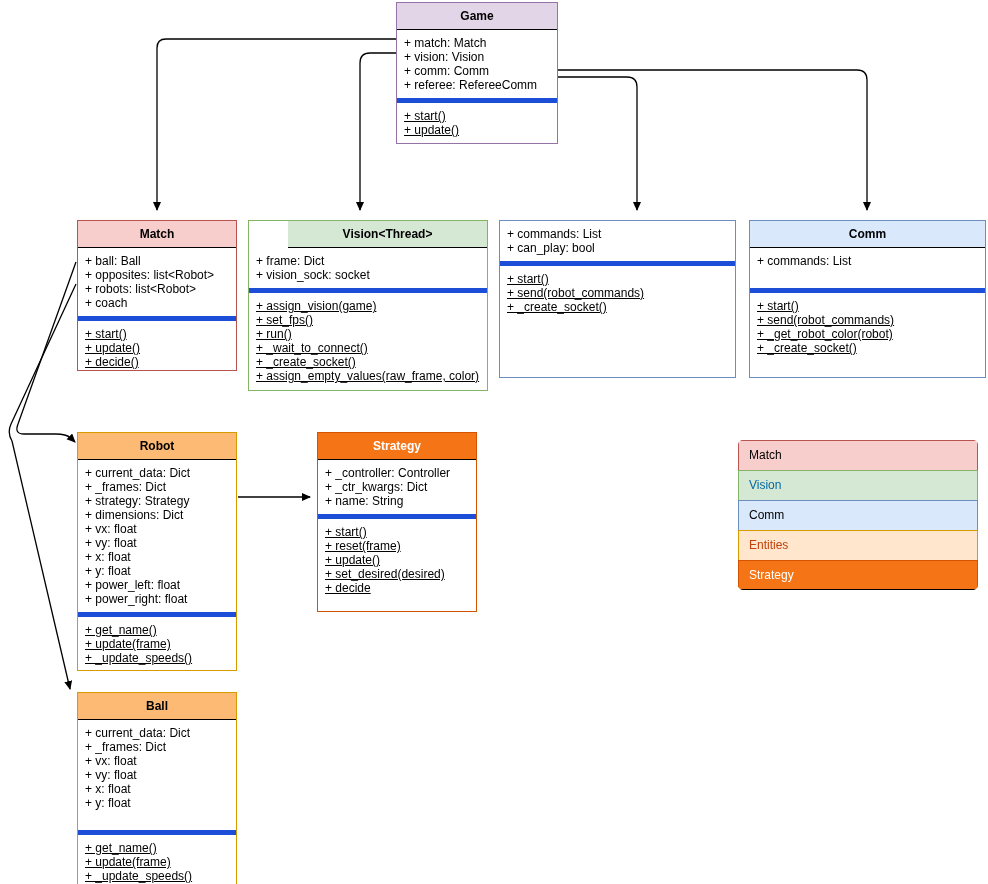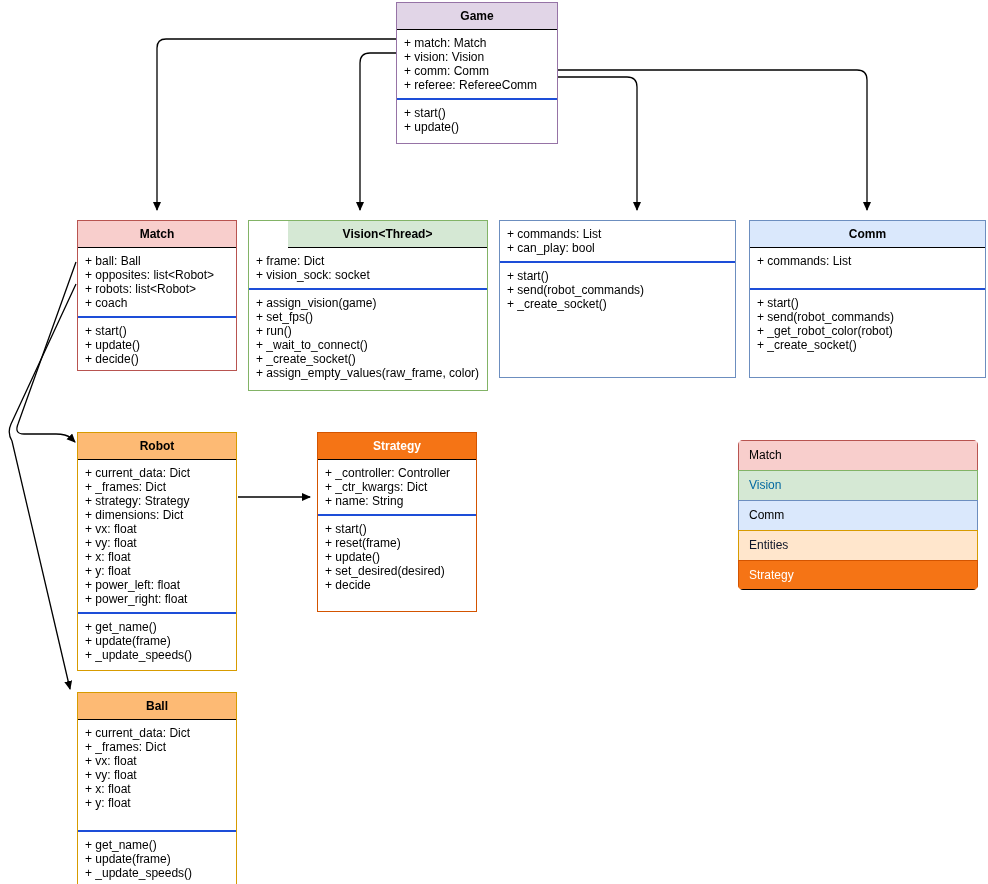--- a/index.html
+++ b/index.html
@@ -47,21 +47,22 @@
     border-bottom: 1px solid #000000;
     white-space: nowrap;
   }
   .uml-compartment {
     box-sizing: border-box;
     padding: 6px 6px 6px 7px;
     font-size: 12px;
     line-height: 14px;
   }
   .uml-compartment.with-rule {
-    border-top: 2px solid #1d4ed8;
+    border-top: 5px solid #1d4ed8;
+    text-decoration: underline;
   }
   .uml-member {
     white-space: nowrap;
     font-size: 12px;
     line-height: 14px;
   }
 
   
   .theme-match   { border-color: #b85450; }
   .theme-match   > .uml-header { background: #f8cecc; border-bottom-color: #000000; }
@@ -93,21 +94,21 @@
     padding-left: 10px;
     font-size: 12px;
     border: 1px solid #000000;
     border-bottom: none;
     white-space: nowrap;
   }
   .legend-row:last-child { border-bottom: 1px solid #000000; }
   .lg-match    { background:#f8cecc; border-color:#b85450; color:#000; }
   .lg-vision   { background:#d5e8d4; border-color:#82b366; color:#0369a1; }
   .lg-comm     { background:#dae8fc; border-color:#6c8ebf; color:#000; }
-  .lg-entities { background:#ffe6cc; border-color:#d79b00; color:#0f172a; }
+  .lg-entities { background:#ffe6cc; border-color:#d79b00; color:#c2410c; }
   .lg-strategy { background:#f57415; border-color:#d35400; color:#ffffff; }
 </style>
 </head>
 <body>
 
 <div id="canvas">
 
   <svg id="edges" viewBox="0 0 988 884" width="988" height="884">
     <defs>
       <marker id="arrow" markerWidth="10" markerHeight="10" refX="8" refY="4" orient="auto" markerUnits="userSpaceOnUse">

